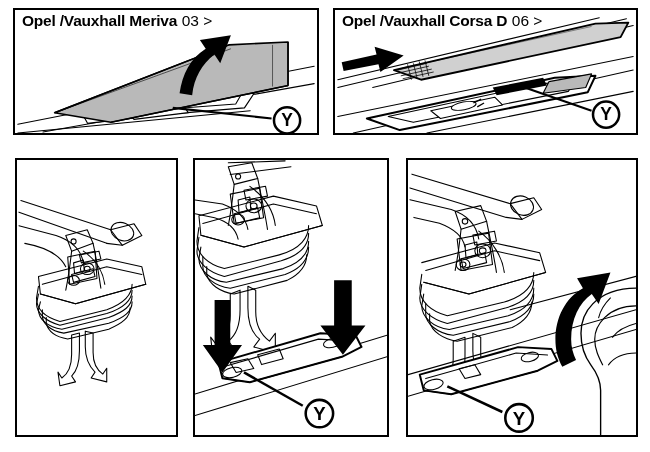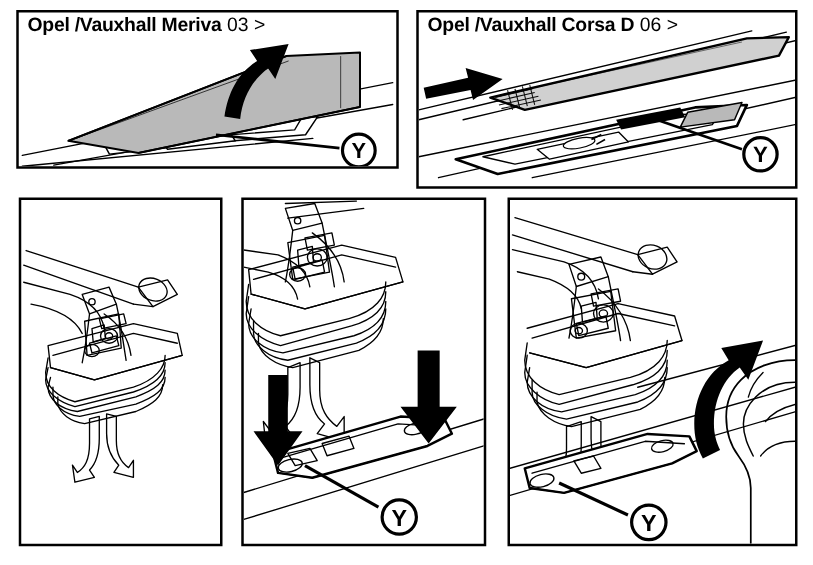--- a/index.html
+++ b/index.html
@@ -22,21 +22,21 @@
   }
   .panel {
     position: absolute;
     border: 2px solid #000000;
     background: #ffffff;
     box-sizing: border-box;
     overflow: hidden;
   }
   
   #panel-meriva { left: 13px;  top: 8px;   width: 306px; height: 127px; padding-left: 23px; }
-  #panel-corsa  { left: 333px; top: 8px;   width: 305px; height: 143px; }
+  #panel-corsa  { left: 333px; top: 8px;   width: 305px; height: 127px; }
   
   #panel-step1  { left: 15px;  top: 158px; width: 163px; height: 279px; }
   #panel-step2  { left: 193px; top: 158px; width: 196px; height: 279px; }
   #panel-step3  { left: 406px; top: 158px; width: 232px; height: 279px; }
 
   .panel-title {
     position: absolute;
     left: 7px;
     top: 3px;
     white-space: nowrap;

